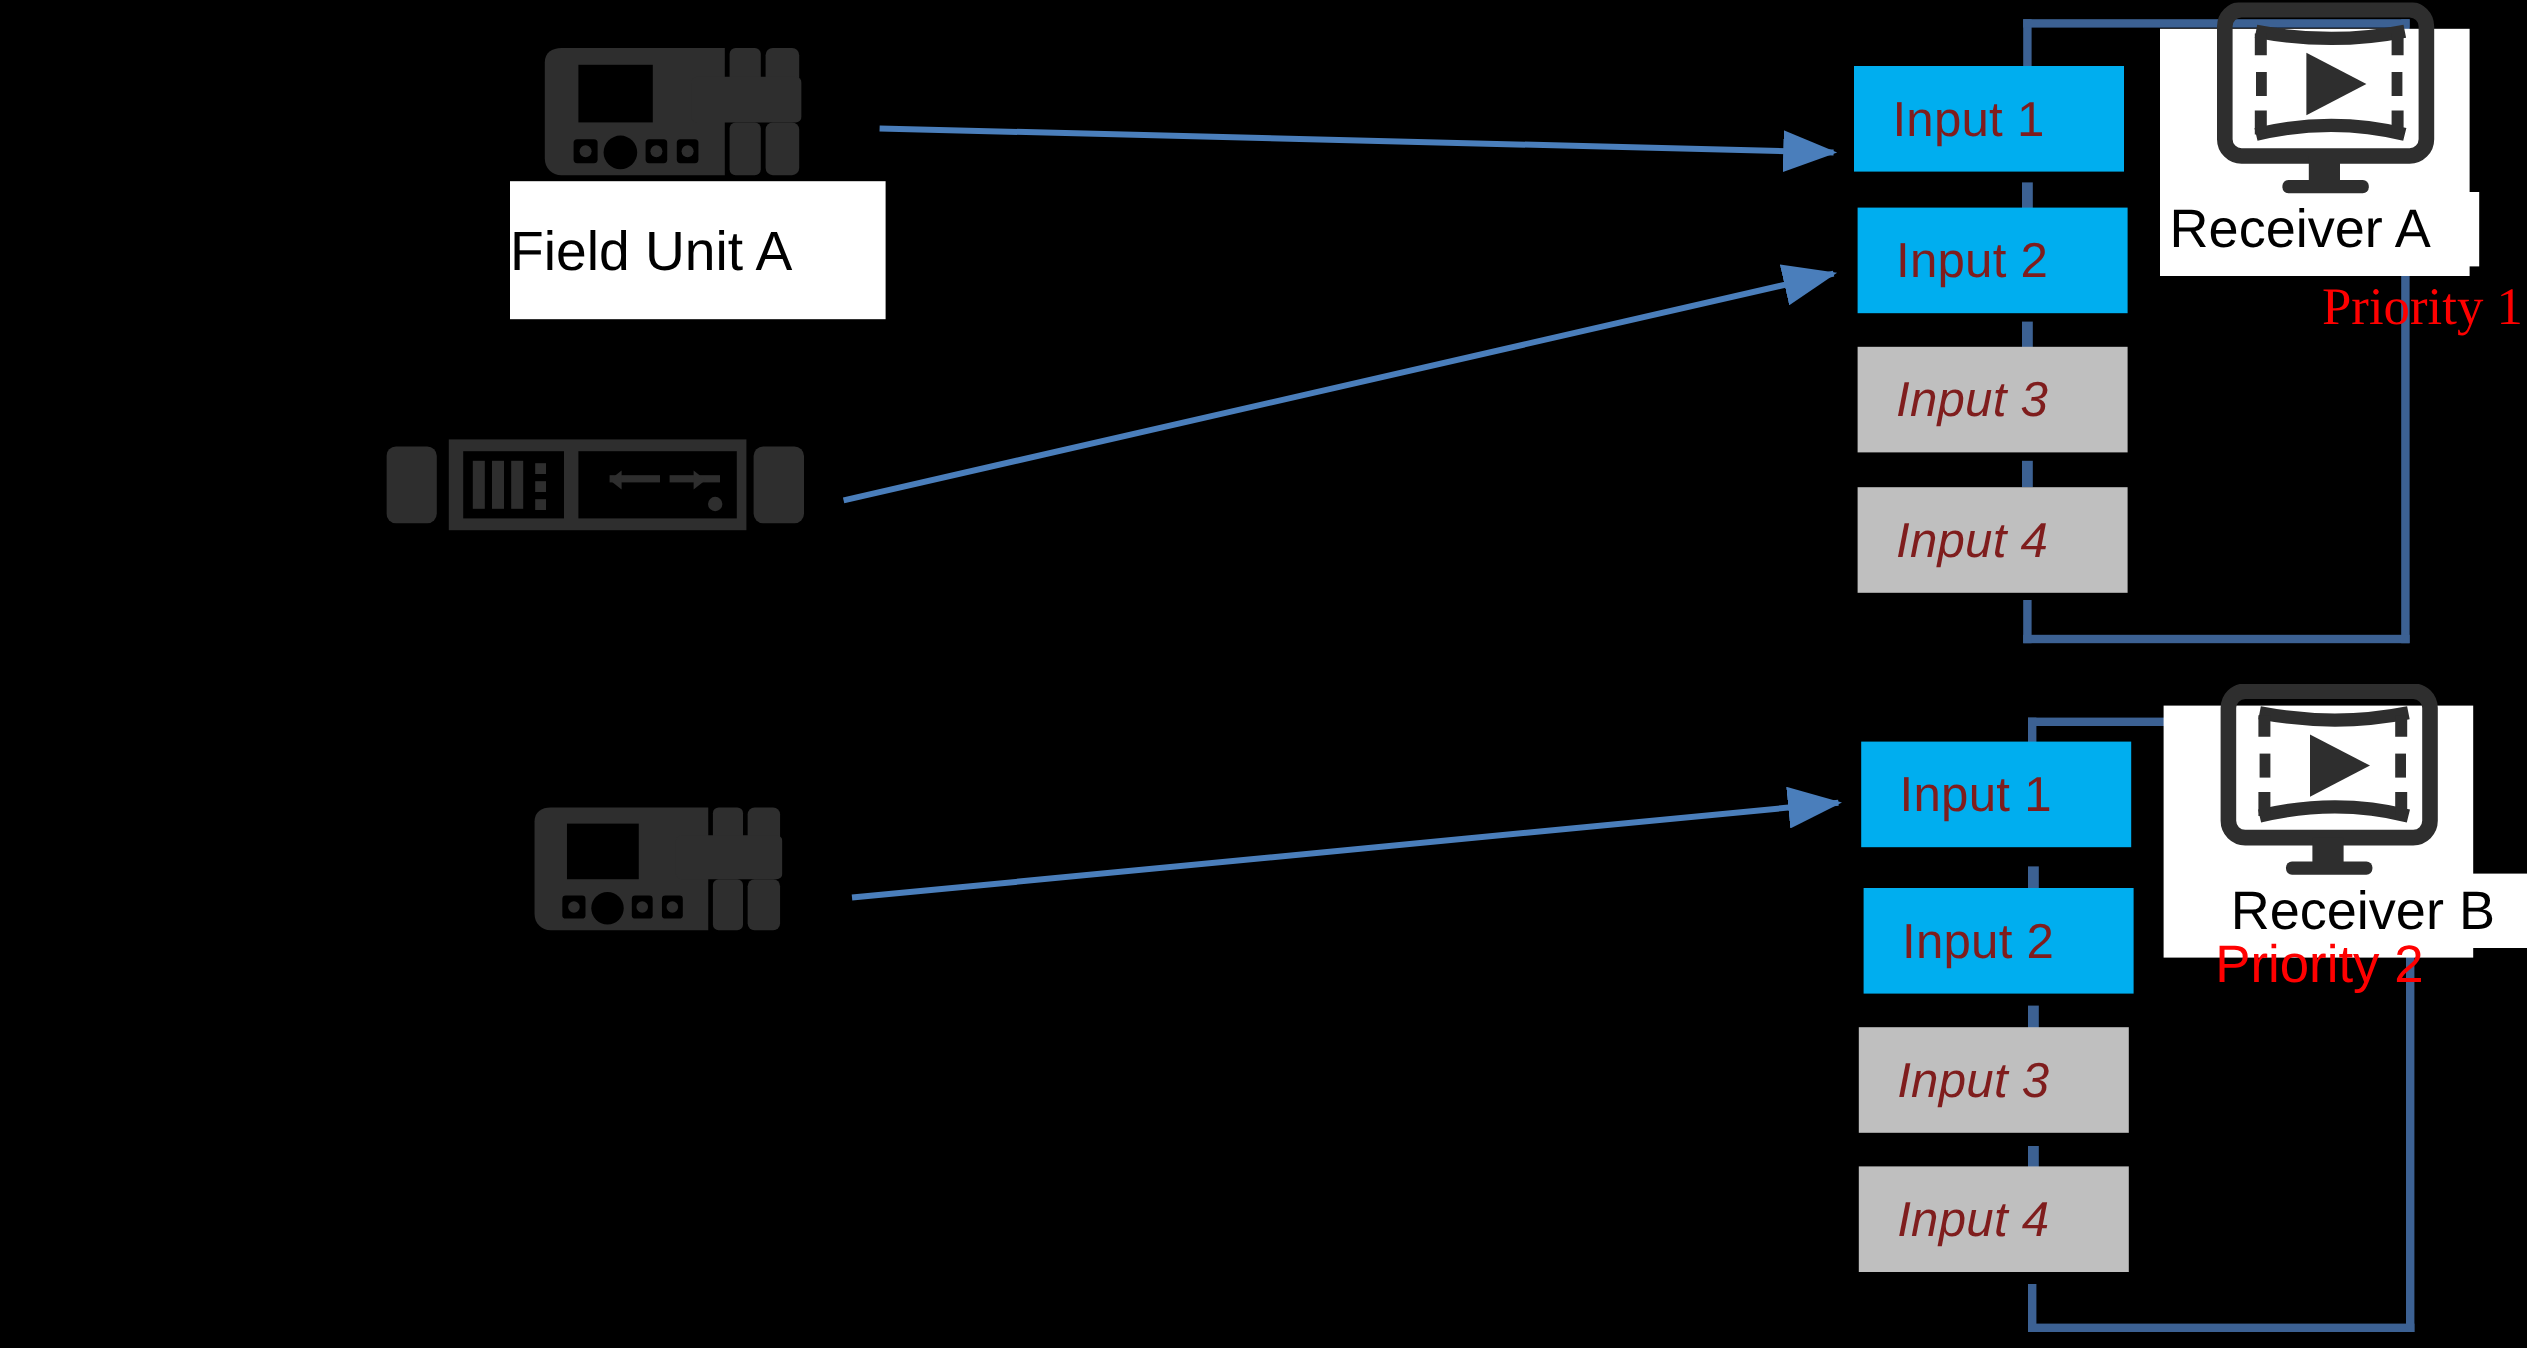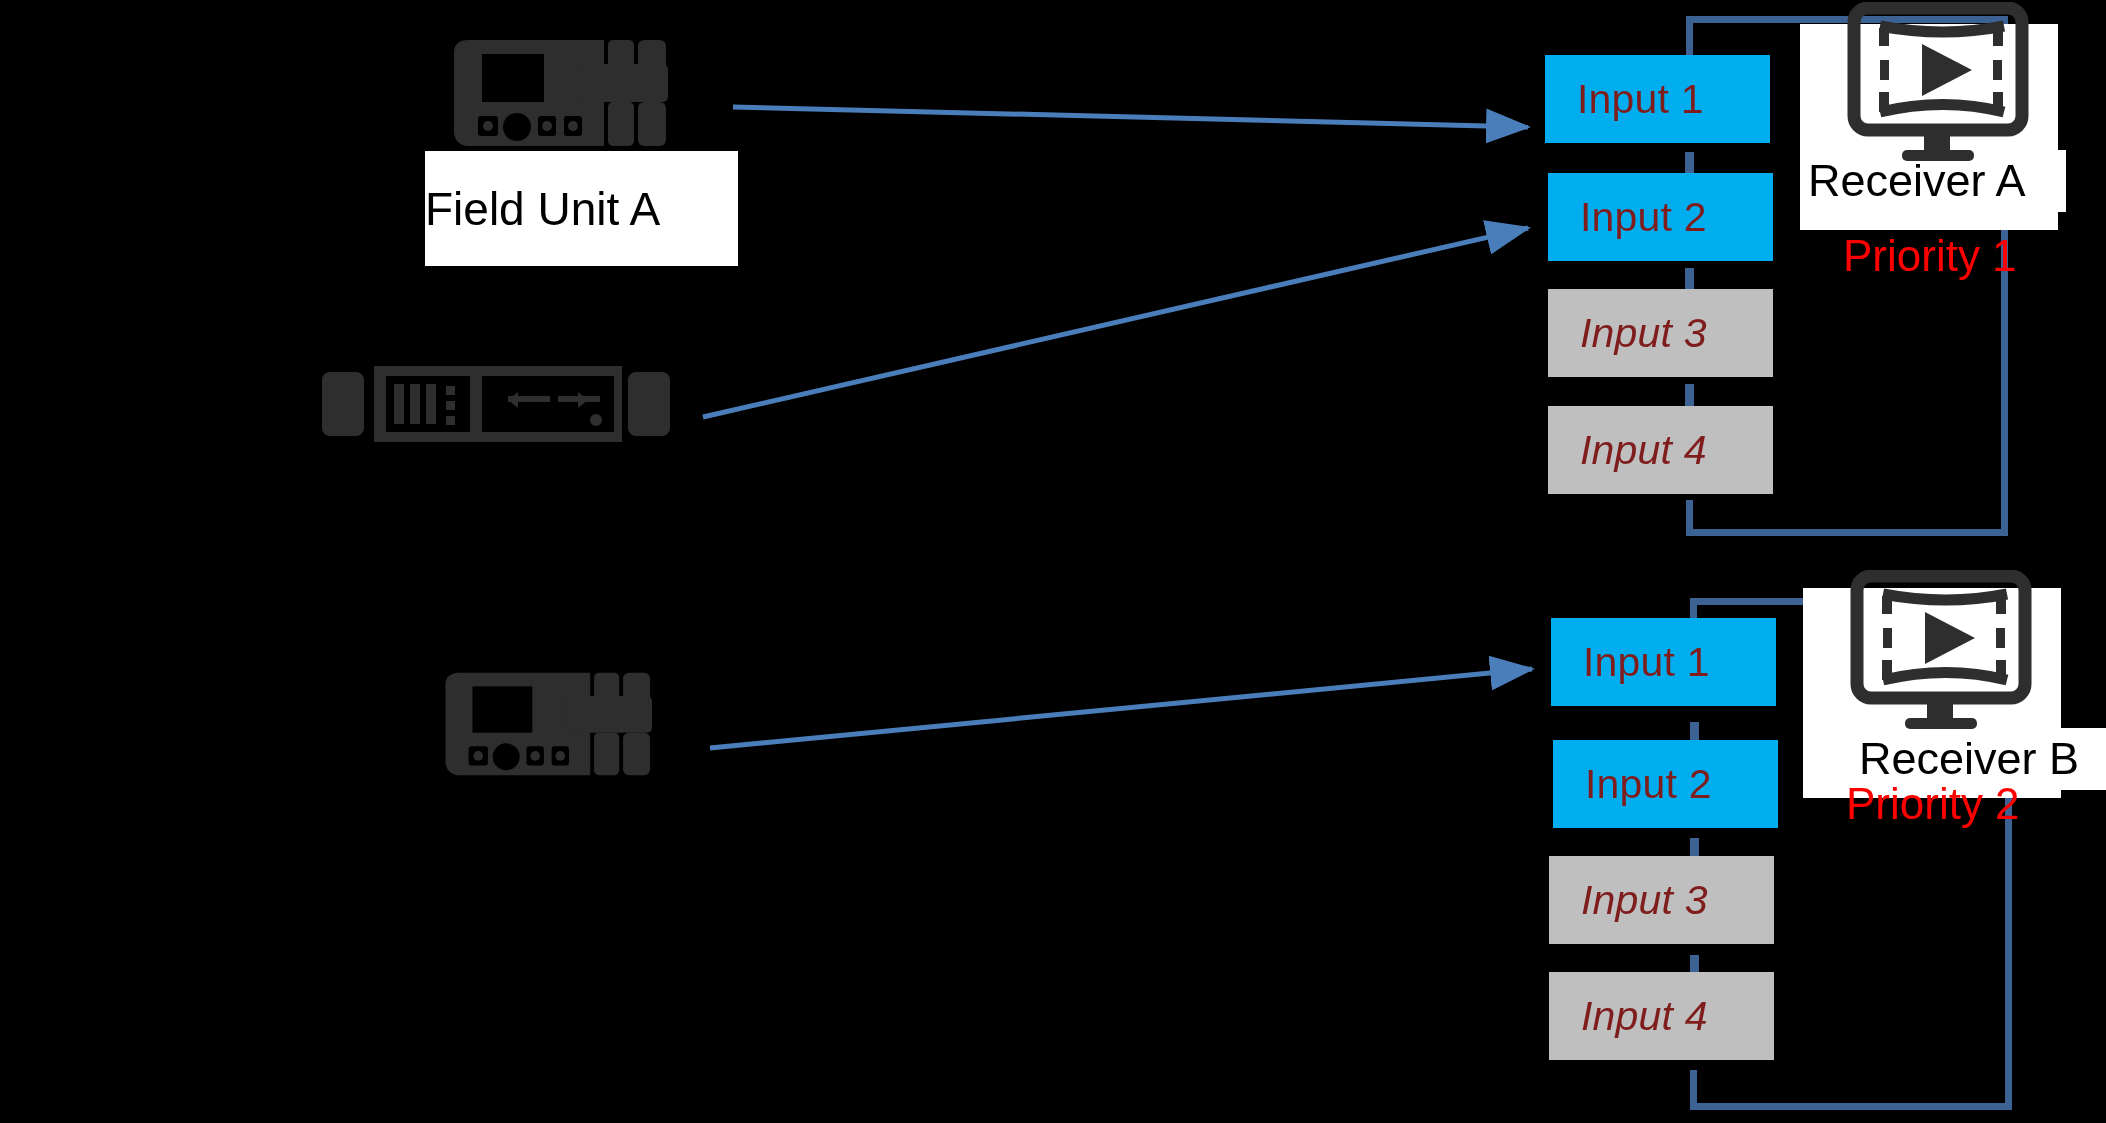--- a/index.html
+++ b/index.html
@@ -171,25 +171,25 @@
     <path d="M38 90 L38 110" stroke="#2E2E2E" stroke-width="10" fill="none"></path>
     <path d="M152 26 L152 44" stroke="#2E2E2E" stroke-width="10" fill="none"></path>
     <path d="M152 90 L152 110" stroke="#2E2E2E" stroke-width="10" fill="none"></path>
     <rect x="34" y="58" width="9" height="20" fill="#2E2E2E"></rect>
     <rect x="147" y="58" width="9" height="20" fill="#2E2E2E"></rect>
     <path d="M76 42 L126 68 L76 94 Z" fill="#2E2E2E"></path>
     <rect x="78" y="128" width="26" height="22" fill="#2E2E2E"></rect>
     <rect x="56" y="148" width="72" height="11" rx="5" fill="#2E2E2E"></rect>
   </svg>
 
-  <div class="label-plate" style="left:1800px;top:150px;width:258px;height:62px;font-size:45px;justify-content:flex-start;padding-left:8px;">
+  <div class="label-plate" style="left:1800px;top:160px;width:258px;height:62px;font-size:45px;justify-content:flex-start;padding-left:8px;">
     <span>Receiver A</span>
   </div>
 
-  <div class="priority-text" style="left:1843px;top:234px;">
+  <div class="priority-text" style="left:1935px;top:234px;font-family:Liberation Serif, serif;">
     <span>Priority 1</span>
   </div>
 
   <div class="conn-v" style="left:1690px;top:598px;height:44px;"></div>
   <div class="conn-h" style="left:1690px;top:598px;width:322px;"></div>
   <div class="conn-v" style="left:2005px;top:598px;height:512px;"></div>
   <div class="conn-h" style="left:1690px;top:1103px;width:322px;"></div>
   <div class="conn-v" style="left:1690px;top:1070px;height:40px;"></div>
 
   <div class="dash-v" style="left:1690px;top:722px;height:22px;"></div>

